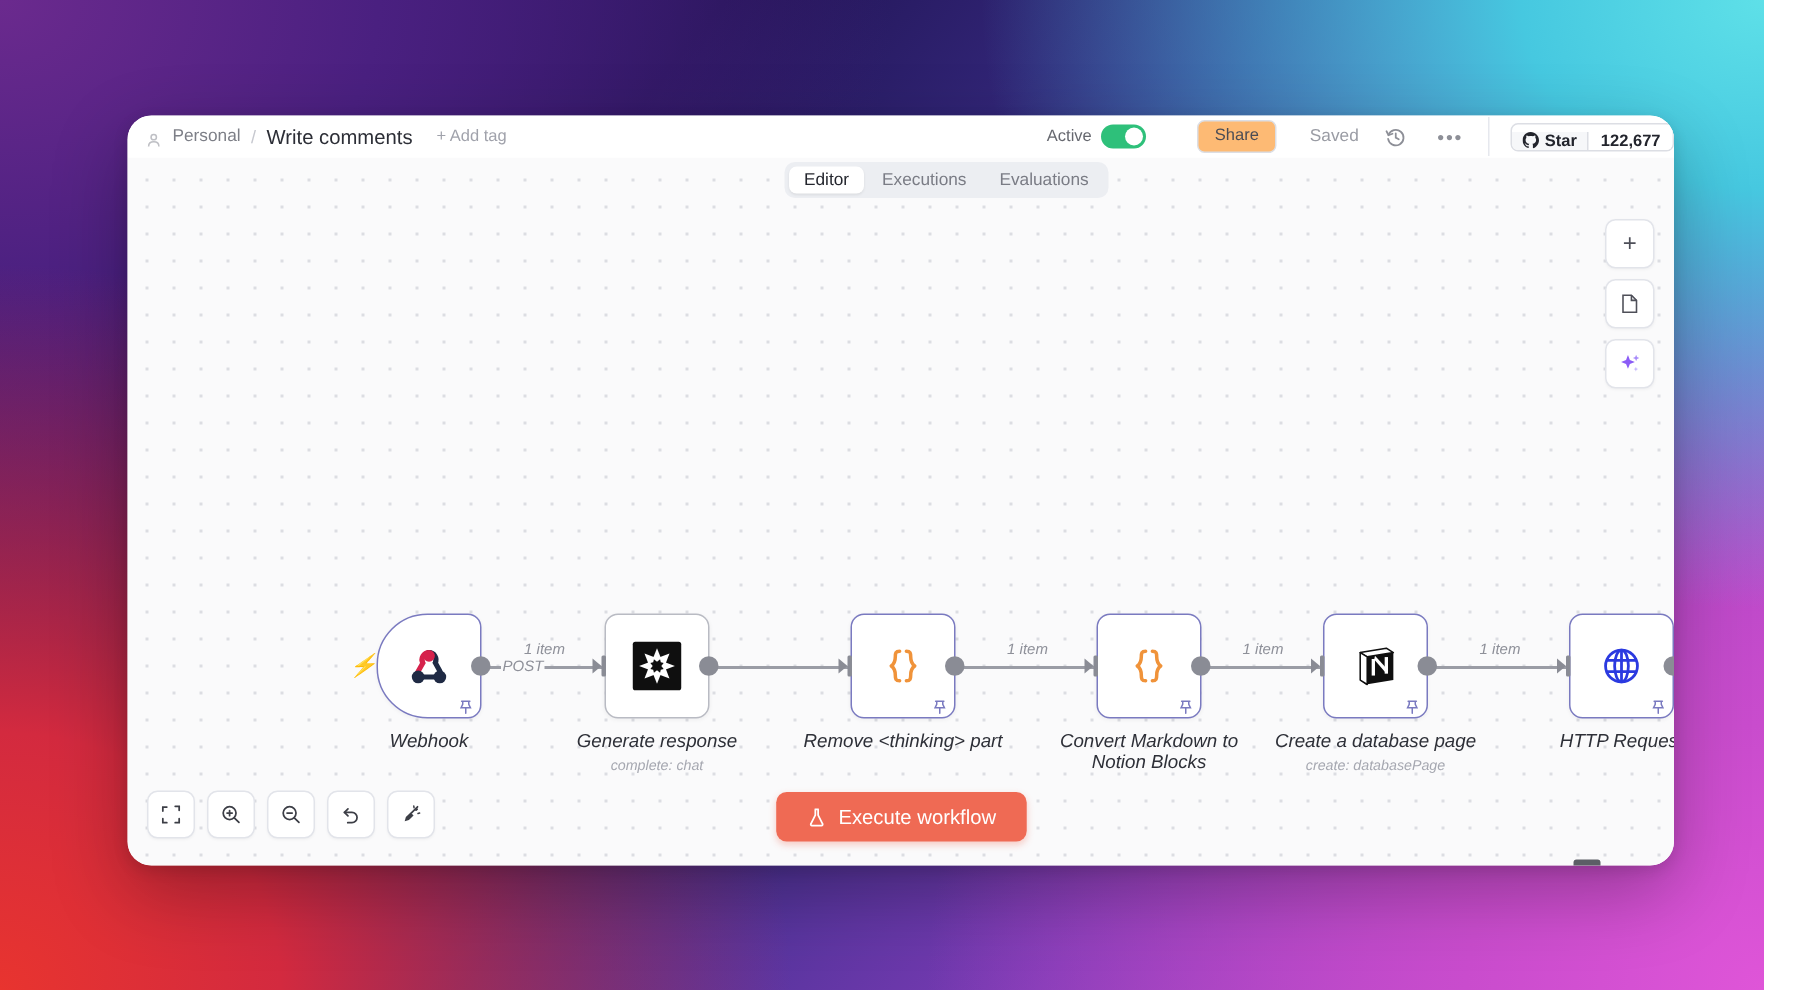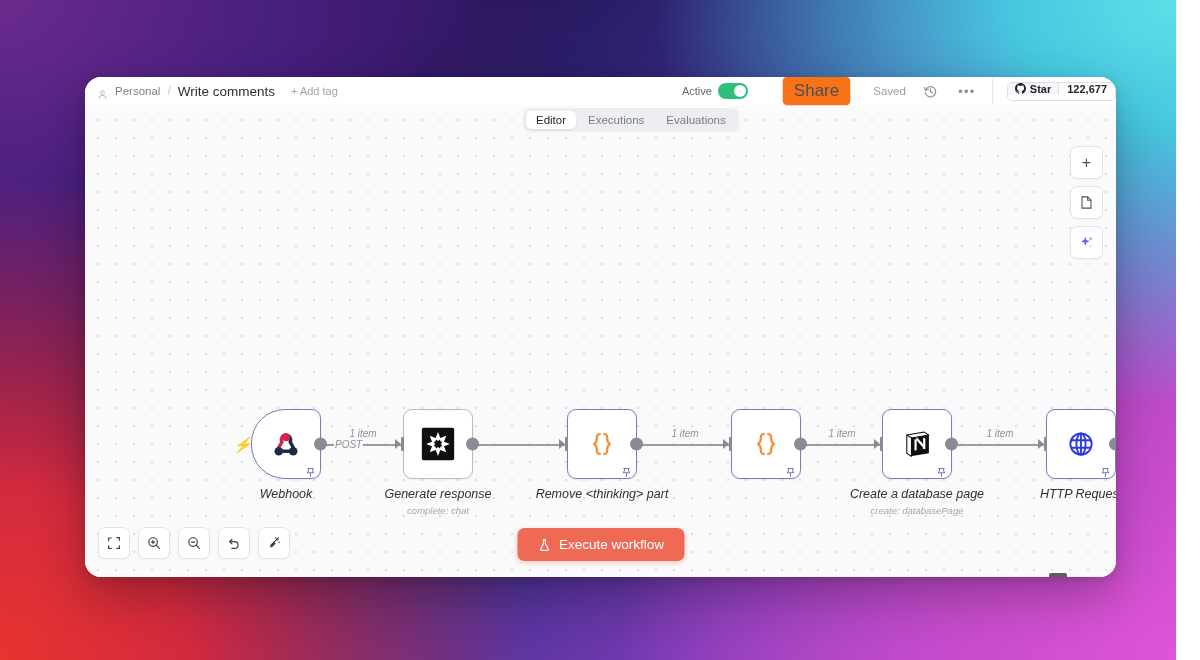--- a/index.html
+++ b/index.html
@@ -62,36 +62,36 @@
   .active-label { font-size: 11px; color: #66686f; }
   .toggle {
     width: 30px; height: 16px; border-radius: 9px;
     background: #2ec07a; position: relative; cursor: pointer; flex: 0 0 auto;
   }
   .toggle::after {
     content: ""; position: absolute; right: 2px; top: 2px;
     width: 12px; height: 12px; border-radius: 50%; background: #fff;
   }
   .share-btn {
-    font-size: 17px; color: #4b4d55; background: #f97316;
+    font-size: 11px; color: #4b4d55; background: #fdba74;
     border: 1px solid #dcdee4; border-radius: 5px;
     padding: 3px 11px; cursor: pointer; line-height: 1.25;
   }
   .saved-txt { font-size: 11.5px; color: #9a9ca4; margin-left: 22px; }
   .hdr-icon-btn {
     width: 22px; height: 22px; margin-left: 14px;
     display: flex; align-items: center; justify-content: center;
     cursor: pointer; color: #8d8f97;
   }
   .dots { letter-spacing: 1.2px; font-size: 13px; color: #8d8f97; line-height: 1; }
 
   .hdr-divider { width: 1px; height: 26px; background: #e6e8ee; margin-left: 14px; }
 
   .star-group {
-    display: flex; align-items: flex-start; margin-left: 14px;
+    display: flex; align-items: flex-end; margin-left: 14px;
     border: 1px solid #dcdee4; border-radius: 5px; overflow: hidden;
     height: 19px; background: #fff;
   }
   .star-btn {
     display: flex; align-items: center; gap: 4px;
     padding: 0 7px; background: #f6f7f9; cursor: pointer;
     font-size: 11px; color: #22242c; font-weight: bold;
   }
   .star-count {
     padding: 0 8px; display: flex; align-items: center;
@@ -428,20 +428,21 @@
                 <path d="M22.5 9c3 0 3.2 1.5 3.2 4.2 0 3.6.6 5.2 3 6.8-2.4 1.6-3 3.2-3 6.8 0 2.7-.2 4.2-3.2 4.2"></path>
               </g>
             </svg>
             <span class="pin-icon">
               <svg viewBox="0 0 12 12" width="11" height="11" fill="none" stroke="#7a7ac0" stroke-width="1.1" stroke-linecap="round">
                 <path d="M3 1.6h6M3.8 1.6v2.2L2.6 6.4h6.8L8.2 3.8V1.6M6 6.4v4"></path>
               </svg>
             </span>
             <div class="port-out"></div>
           </div>
+          <div class="node-label two-line">Convert Markdown to Notion Blocks</div>
         </div>
 
         <div class="node-group" style="left:797px; top:304px;">
           <div class="node-box">
             <div class="port-in">
               <div class="tri"></div>
                 <div class="bar"></div>
             </div>
             <svg viewBox="0 0 40 40" width="34" height="34">
               <path d="M8 9.5 L28.5 6 L34 9.5 L34 31 L12.5 34.5 L8 31 Z" fill="#0f0f0f"></path>

